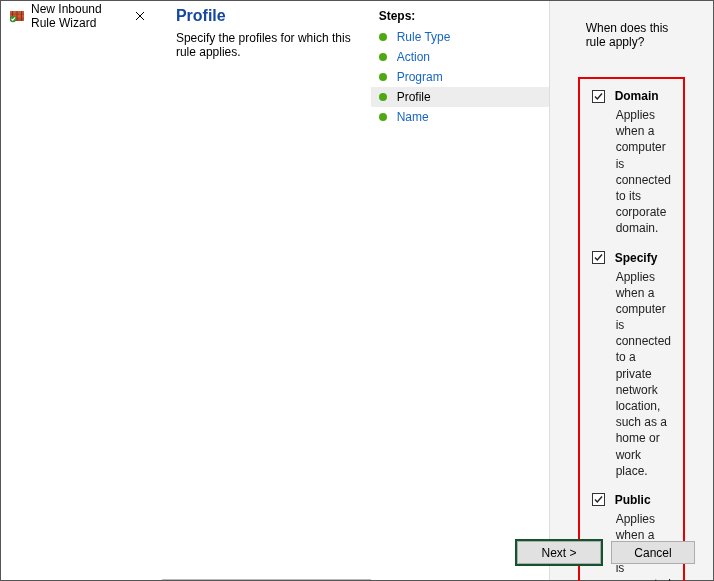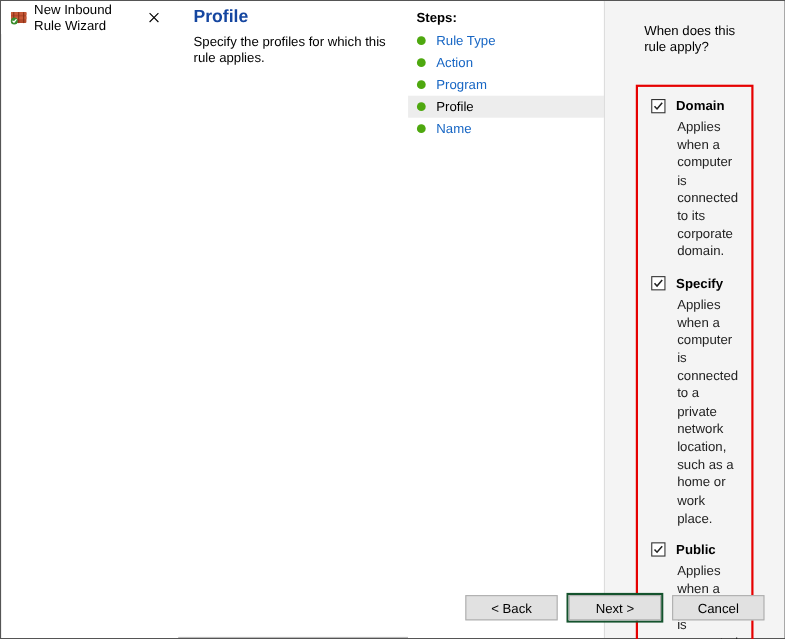--- a/index.html
+++ b/index.html
@@ -258,21 +258,20 @@
               </span>
             </span>
             <span class="name">Public</span>
           </div>
           <div class="desc">Applies when a computer is connected to a public network location.</div>
         </div>
 
       </div>
 
       <div class="footer">
-        <button class="btn">&lt; Back</button>
         <span class="btn-wrap-highlight">
           <button class="btn">Next &gt;</button>
         </span>
         <button class="btn">Cancel</button>
       </div>
 
     </div>
 
   </div>
 

